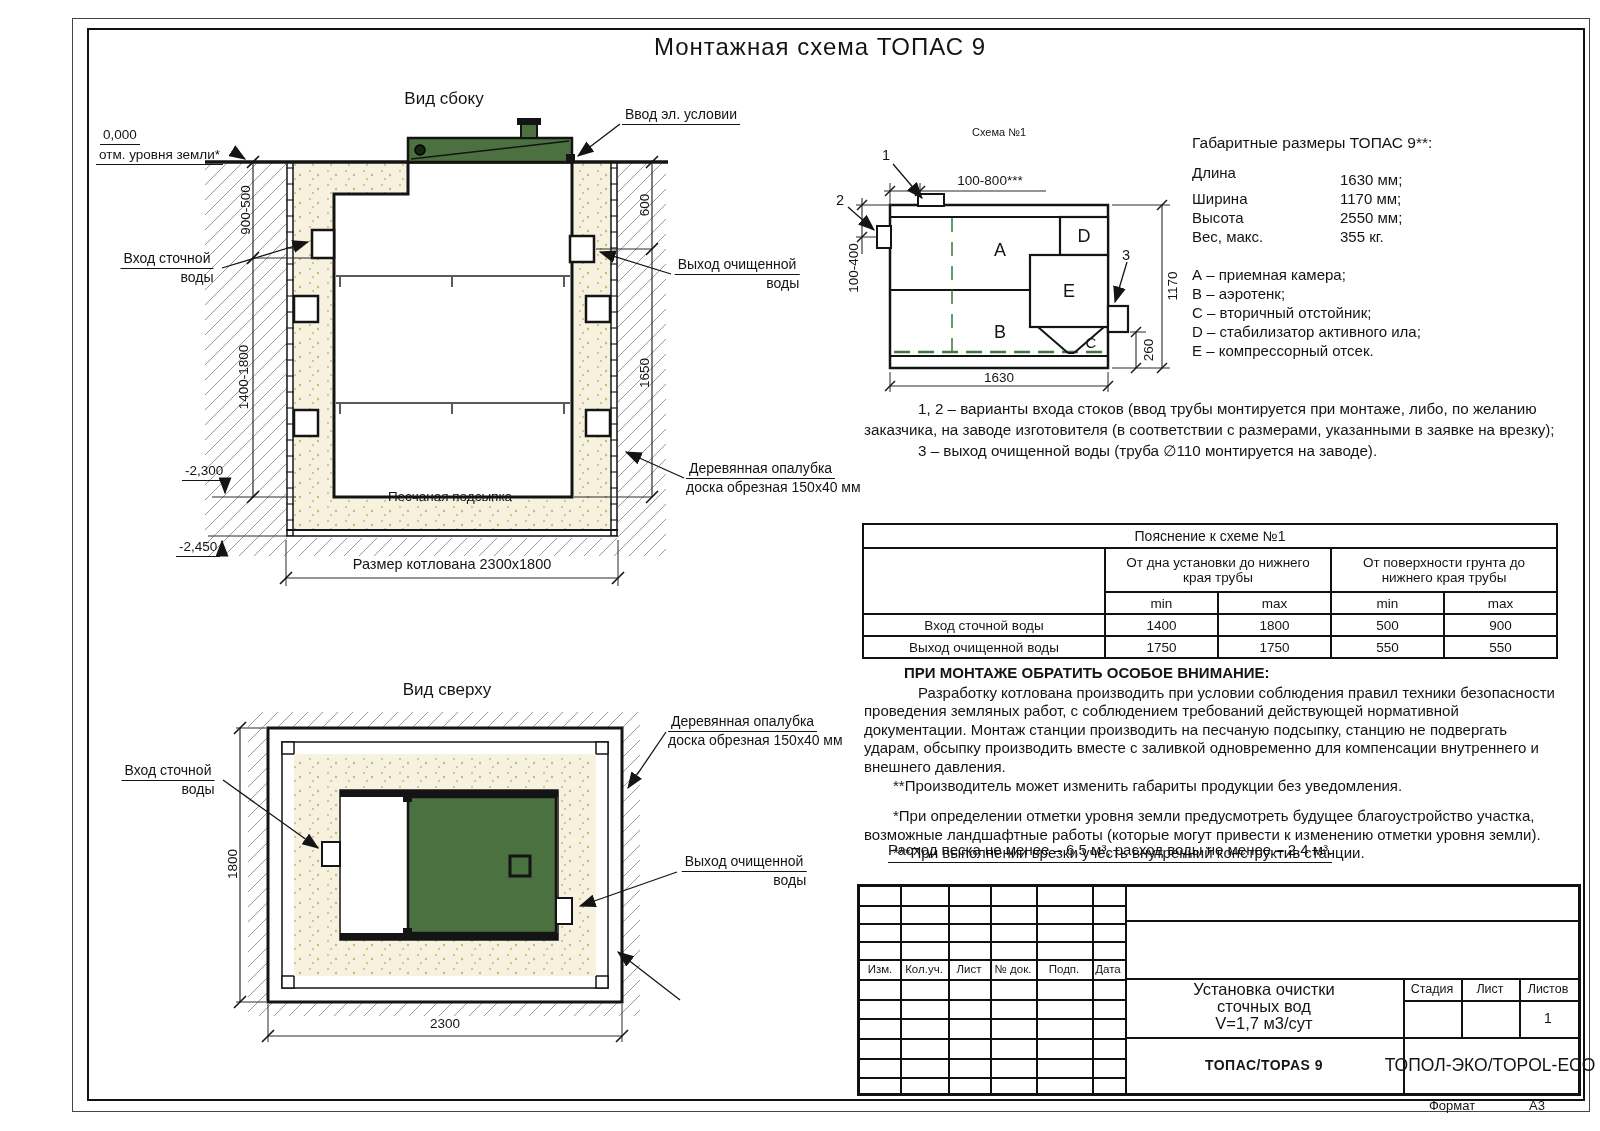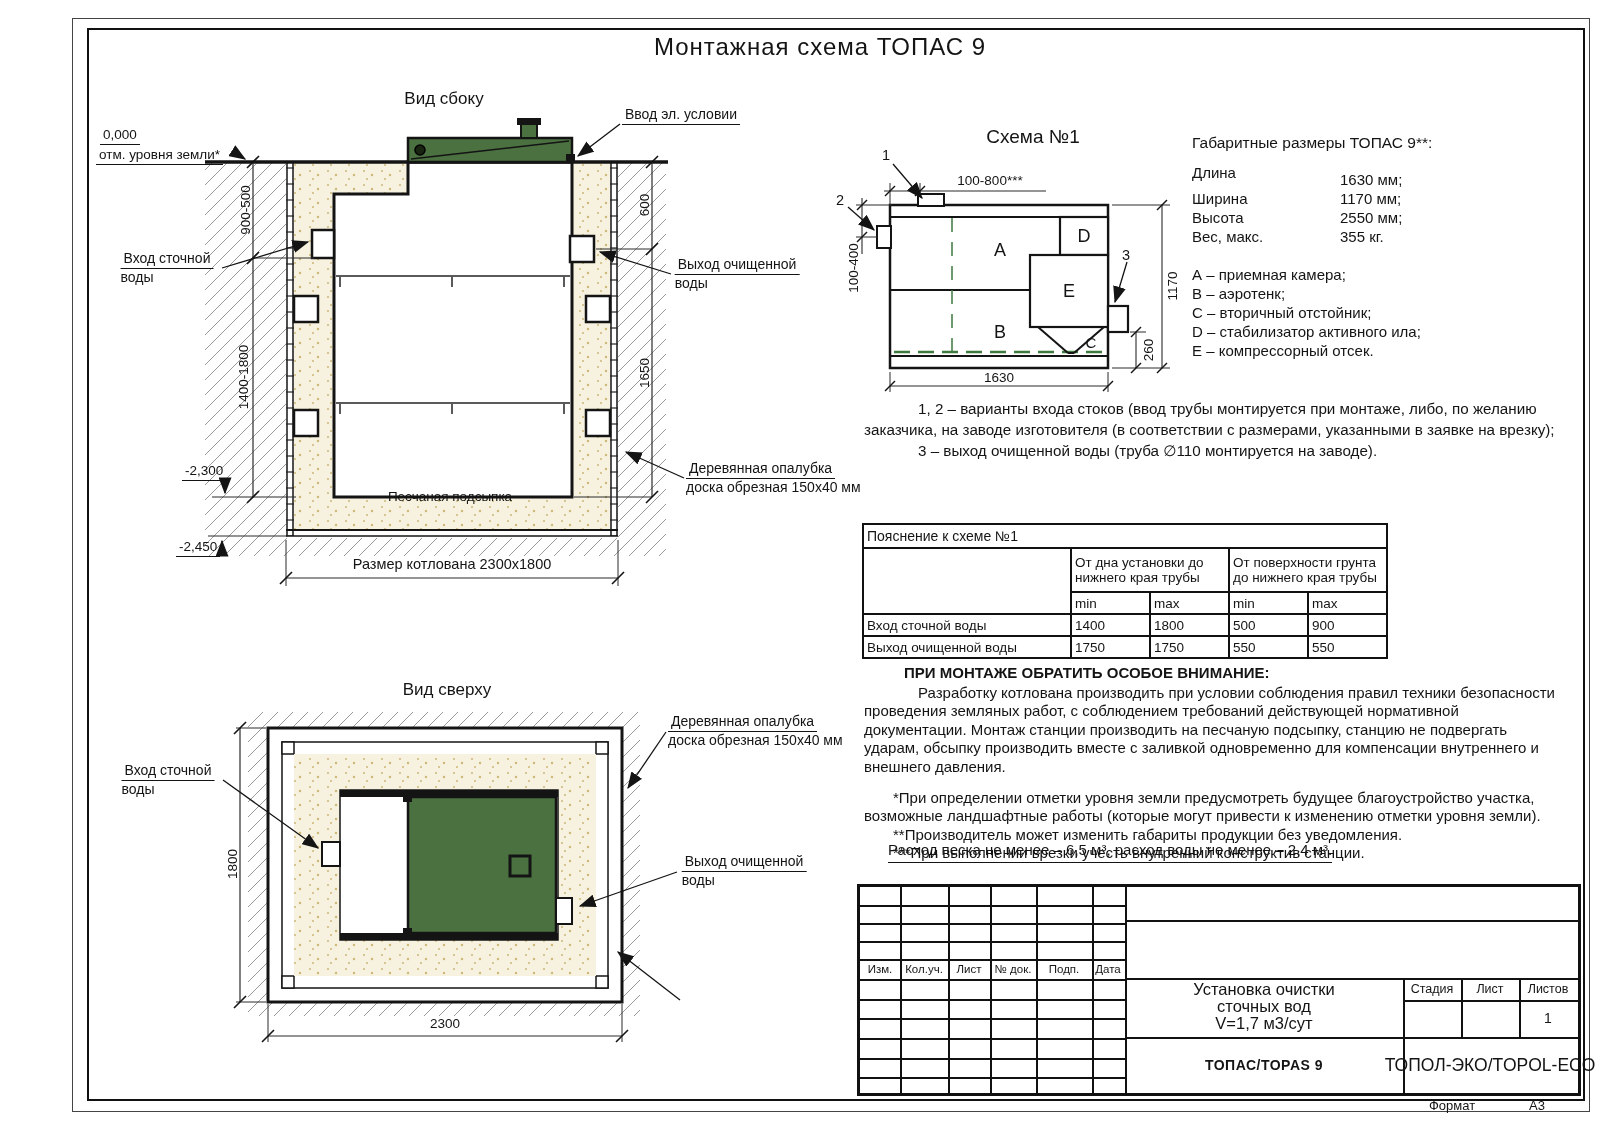--- a/index.html
+++ b/index.html
@@ -3,35 +3,35 @@
 <meta charset="utf-8">
 <style>
   html,body{margin:0;padding:0;background:#fff}
   .sheet{position:relative;width:1600px;height:1131px;background:#fff;overflow:hidden;
          font-family:"Liberation Sans",sans-serif;color:#141414}
   .frame-outer{position:absolute;left:72px;top:18px;width:1516px;height:1092px;border:1px solid #444}
   .frame-inner{position:absolute;left:87px;top:28px;width:1494px;height:1069px;border:2.5px solid #111}
   .page-title{position:absolute;left:820px;top:33px;transform:translateX(-50%);font-size:24px;letter-spacing:1px;white-space:nowrap}
   .viewtitle{position:absolute;transform:translateX(-50%);font-size:17px;white-space:nowrap}
   .lbl{position:absolute;font-size:14px;line-height:17px;white-space:nowrap}
-  .cx{transform:translateX(-50%);text-align:left}
+  .cx{transform:translateX(-50%);text-align:right}
   .shelf{border-bottom:1.5px solid #141414;padding:0 3px 1px;display:inline-block}
   .vdim{position:absolute;font-size:13.5px;white-space:nowrap;transform:translate(-50%,-50%) rotate(-90deg)}
   .hdim{position:absolute;font-size:13.5px;white-space:nowrap;transform:translate(-50%,-50%)}
   .chamber{position:absolute;font-size:18px;transform:translate(-50%,-50%)}
   .mark{position:absolute;font-size:14.5px;transform:translate(-50%,-50%)}
   .specs-title{position:absolute;left:1192px;top:134px;font-size:15.5px;white-space:nowrap}
   .spec-lbl{position:absolute;left:1192px;font-size:15px;white-space:nowrap}
   .spec-val{position:absolute;left:1340px;font-size:15px;white-space:nowrap}
   .legend-line{position:absolute;left:1192px;font-size:15px;white-space:nowrap}
   .para{position:absolute;left:864px;top:398px;width:692px;font-size:15.2px;line-height:21.2px}
   .para p{margin:0;text-indent:54px}
   .para p.gap{margin-top:11px}
   .expl-table{position:absolute;left:862px;top:523px;border-collapse:collapse}
-  .expl-table td{border:2px solid #111;font-size:13.5px;text-align:left;padding:1px 3px;vertical-align:middle}
+  .expl-table td{border:2px solid #111;font-size:13.5px;text-align:center;padding:1px 20px;vertical-align:middle}
   .expl-table td.ttl{font-size:14px}
   .attn{position:absolute;left:864px;top:664px;width:698px;font-size:15px;line-height:18.6px}
   .attn p{margin:0;text-indent:54px}
   .attn p.head{text-indent:40px;font-weight:bold;margin-bottom:1px}
   .attn p.fn{text-indent:29px}
   .attn p.fngap{margin-top:12px}
   .consumption{position:absolute;left:888px;top:841px;font-size:15px;border-bottom:1.5px solid #141414;padding-bottom:4px;white-space:nowrap}
   
   .tb{position:absolute;left:857px;top:884px;width:724px;height:212px;border:3px solid #111;box-sizing:border-box}
   .tb .vl{position:absolute;width:2px;background:#111}
@@ -270,21 +270,21 @@
     <div><span class="shelf">Деревянная опалубка</span></div>
     <div>доска обрезная 150х40 мм</div>
   </div>
   <div class="lbl cx" style="left:744px;top:853px">
     <div><span class="shelf">Выход очищенной</span></div>
     <div>воды</div>
   </div>
   <div class="vdim" style="left:232px;top:864px">1800</div>
   <div class="hdim" style="left:445px;top:1023px">2300</div>
 
-  <div class="viewtitle" style="left:1033px;top:126px;font-size:19px">Схема №1</div>
+  <div class="viewtitle" style="left:999px;top:126px;font-size:11px">Схема №1</div>
   <div class="mark" style="left:886px;top:155px">1</div>
   <div class="mark" style="left:840px;top:200px">2</div>
   <div class="mark" style="left:1126px;top:255px">3</div>
   <div class="hdim" style="left:990px;top:180px">100-800***</div>
   <div class="vdim" style="left:853px;top:268px">100-400</div>
   <div class="vdim" style="left:1172px;top:286px">1170</div>
   <div class="vdim" style="left:1148px;top:350px">260</div>
   <div class="hdim" style="left:999px;top:377px">1630</div>
   <div class="chamber" style="left:1000px;top:250px">A</div>
   <div class="chamber" style="left:1000px;top:332px">B</div>
@@ -341,22 +341,22 @@
       <td>1750</td>
       <td>550</td>
       <td>550</td>
     </tr>
   </tbody>
     </table>
 
   <div class="attn">
     <p class="head">ПРИ МОНТАЖЕ ОБРАТИТЬ ОСОБОЕ ВНИМАНИЕ:</p>
     <p>Разработку котлована производить при условии соблюдения правил техники безопасности проведения земляных работ, с соблюдением требований действующей нормативной документации. Монтаж станции производить на песчаную подсыпку, станцию не подвергать ударам, обсыпку производить вместе с заливкой одновременно для компенсации внутреннего и внешнего давления.</p>
+    <p class="fn">**Производитель может изменить габариты продукции без уведомления.</p>
     <p class="fn fngap">*При определении отметки уровня земли предусмотреть будущее благоустройство участка, возможные ландшафтные работы (которые могут привести к изменению отметки уровня земли).</p>
-    <p class="fn">**Производитель может изменить габариты продукции без уведомления.</p>
     <p class="fn">***При выполнении врезки учесть внутренний конструктив станции.</p>
   </div>
   <div class="consumption">Расход песка не менее – 6,5 м³, расход воды не менее – 2,4 м³.</div>
 
   <div class="tb">
     <i class="vl" style="left:40px;top:0;height:206px"></i>
     <i class="vl" style="left:88px;top:0;height:206px"></i>
     <i class="vl" style="left:130px;top:0;height:206px"></i>
     <i class="vl" style="left:176px;top:0;height:206px"></i>
     <i class="vl" style="left:232px;top:0;height:206px"></i>

